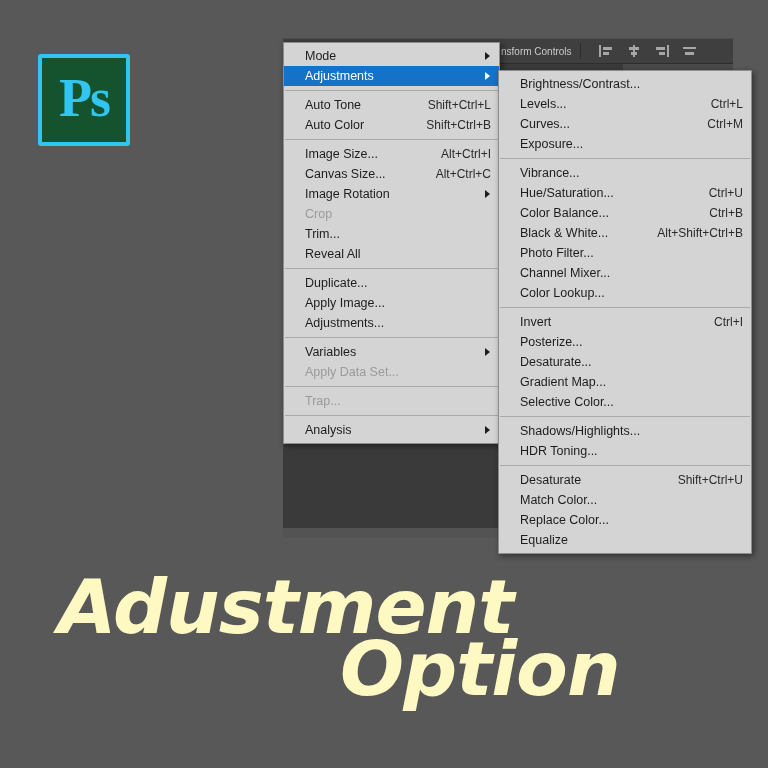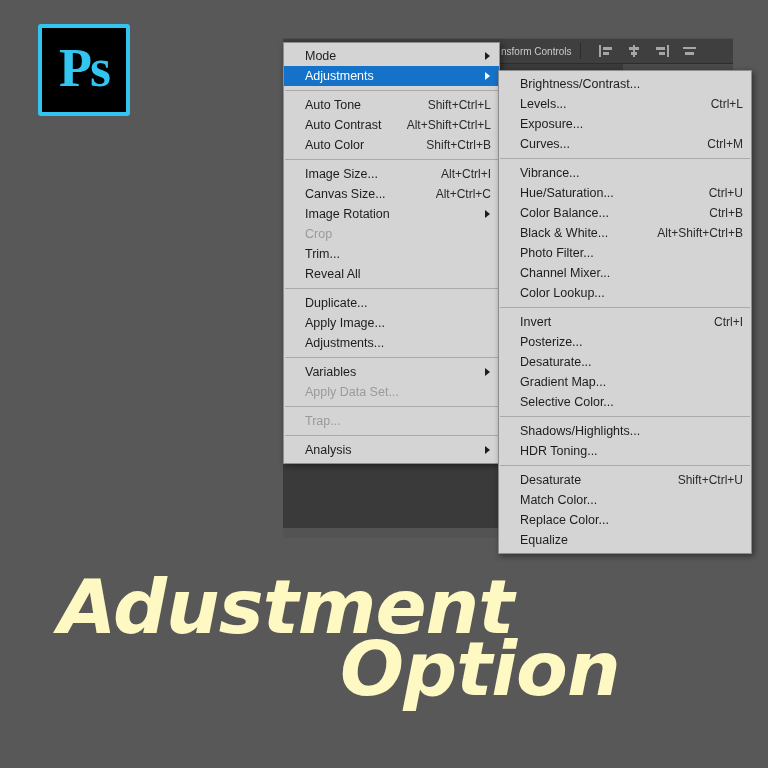--- a/index.html
+++ b/index.html
@@ -9,23 +9,23 @@
   }
   body {
     background: #585858;
     font-family: "Liberation Sans", sans-serif;
     position: relative;
   }
 
   
   #ps-logo {
     position: absolute;
-    left: 38px; top: 24px;
+    left: 38px; top: 54px;
     width: 92px; height: 92px;
-    background: #000000;
+    background: #14532d;
     border: 4px solid #31c5f0;
     border-radius: 3px;
     display: flex;
     align-items: center;
     justify-content: center;
   }
   #ps-logo .ps-text {
     color: #31c5f0;
     font-family: "Liberation Serif", serif;
     font-weight: bold;
@@ -240,24 +240,20 @@
     <div class="menu-item highlight">
       <span class="label">Adjustments</span>
       <span class="arrow"></span>
     </div>
     <div class="separator"></div>
     <div class="menu-item">
       <span class="label">Auto Tone</span>
       <span class="shortcut">Shift+Ctrl+L</span>
     </div>
     <div class="menu-item">
-      <span class="label">Auto Contrast</span>
-      <span class="shortcut">Alt+Shift+Ctrl+L</span>
-    </div>
-    <div class="menu-item">
       <span class="label">Auto Color</span>
       <span class="shortcut">Shift+Ctrl+B</span>
     </div>
     <div class="separator"></div>
     <div class="menu-item">
       <span class="label">Image Size...</span>
       <span class="shortcut">Alt+Ctrl+I</span>
     </div>
     <div class="menu-item">
       <span class="label">Canvas Size...</span>
@@ -307,25 +303,25 @@
 
 <div class="menu" id="adjustments-submenu">
     <div class="menu-item">
       <span class="label">Brightness/Contrast...</span>
     </div>
     <div class="menu-item">
       <span class="label">Levels...</span>
       <span class="shortcut">Ctrl+L</span>
     </div>
     <div class="menu-item">
-      <span class="label">Exposure...</span>
-    </div>
-    <div class="menu-item">
       <span class="label">Curves...</span>
       <span class="shortcut">Ctrl+M</span>
+    </div>
+    <div class="menu-item">
+      <span class="label">Exposure...</span>
     </div>
     <div class="separator"></div>
     <div class="menu-item">
       <span class="label">Vibrance...</span>
     </div>
     <div class="menu-item">
       <span class="label">Hue/Saturation...</span>
       <span class="shortcut">Ctrl+U</span>
     </div>
     <div class="menu-item">

